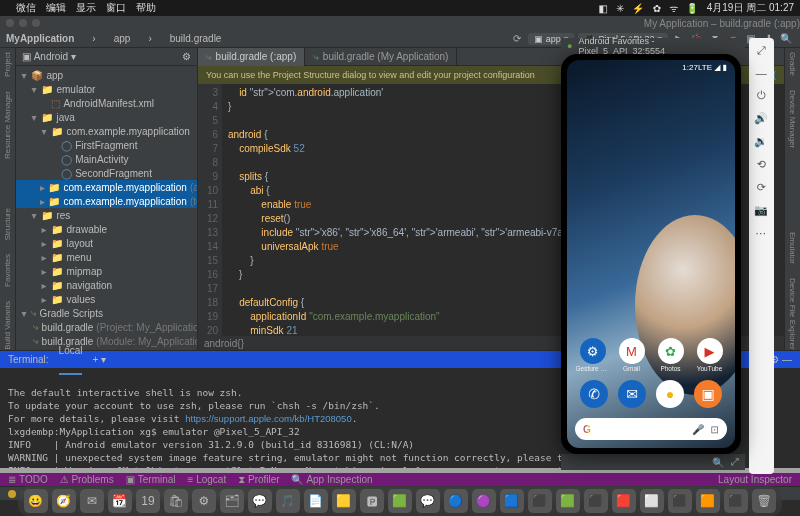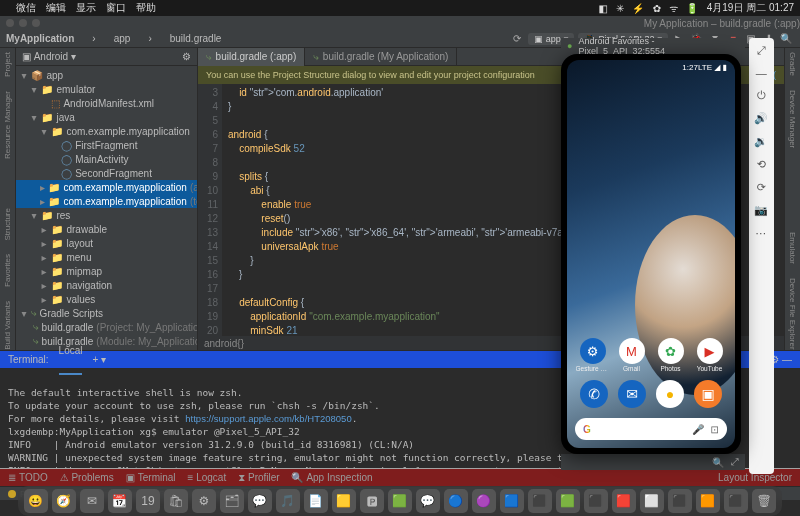--- a/index.html
+++ b/index.html
@@ -43,21 +43,21 @@
   .str { color: #6a8759; }
   .num { color: #6897bb; }
   .fn { color: #ffc66d; }
   .rgutter { width: 16px; background: #3c3f41; border-left: 1px solid #2a2a2a; display: flex; flex-direction: column; align-items: center; padding-top: 4px; gap: 14px; color: #888; font-size: 8px; }
   .rgutter .vlabel { writing-mode: vertical-rl; }
   .terminal { height: 118px; background: #2b2b2b; border-top: 1px solid #2a2a2a; display: flex; flex-direction: column; }
   .termhdr { height: 18px; background: #1d4ed8; display: flex; align-items: center; padding: 0 8px; gap: 10px; font-size: 10px; border-bottom: 1px solid #2a2a2a; justify-content: flex-end; }
   .termhdr .u { border-bottom: 2px solid #4a88c7; padding-bottom: 17px; }
   .termbody { flex: 1; padding: 4px 8px; font-family: Menlo, Consolas, monospace; font-size: 9.5px; color: #bbb; line-height: 13px; white-space: pre; overflow: hidden; }
   .termbody .lnk { color: #5b9bd5; }
-  .toolstrip { height: 18px; background: #7f1d1d; border-top: 1px solid #a3a3a3; display: flex; align-items: center; padding: 0 8px; gap: 12px; font-size: 10px; color: #999; }
+  .toolstrip { height: 18px; background: #701a75; border-top: 5px solid #a3a3a3; display: flex; align-items: center; padding: 0 8px; gap: 12px; font-size: 10px; color: #999; }
   .status { height: 14px; background: #3c3f41; border-top: 1px solid #2a2a2a; display: flex; align-items: center; padding: 0 8px; font-size: 9px; color: #888; }
   .status .warn { width: 8px; height: 8px; border-radius: 50%; background: #c9a227; margin-right: 4px; }
   .dock { height: 38px; display: flex; justify-content: center; align-items: flex-end; position: absolute; bottom: 0; left: 0; right: 0; pointer-events: none; }
   .docktray { background: rgba(60,60,60,0.6); border-radius: 10px; padding: 3px 6px; display: flex; gap: 4px; backdrop-filter: blur(4px); }
   .dockicon { width: 24px; height: 24px; border-radius: 5px; background: #555; display: flex; align-items: center; justify-content: center; font-size: 12px; }
   
   .emulator { position: absolute; top: 38px; right: 26px; width: 213px; height: 436px; display: flex; gap: 4px; z-index: 50; }
   .emwrap { display: flex; flex-direction: column; }
   .emtitle { height: 16px; background: #3c3f41; display: flex; align-items: center; padding: 0 6px; font-size: 9px; color: #ccc; gap: 6px; }
   .emfooter { height: 16px; background: #3c3f41; display: flex; align-items: center; justify-content: flex-end; padding: 0 6px; gap: 6px; }

